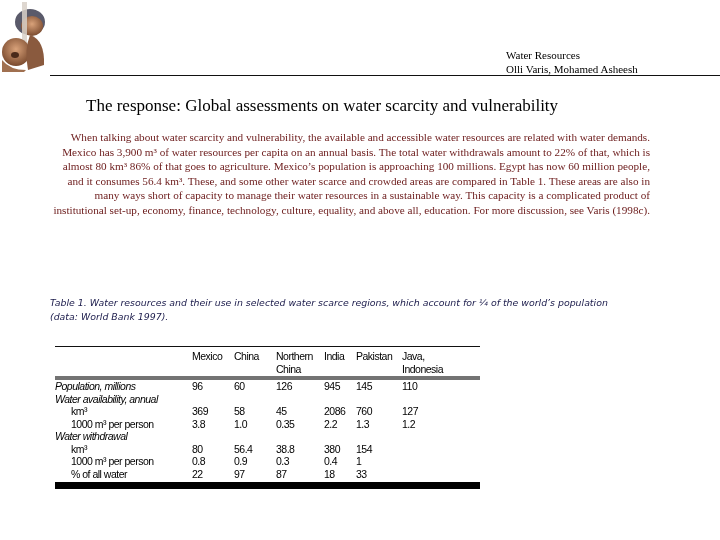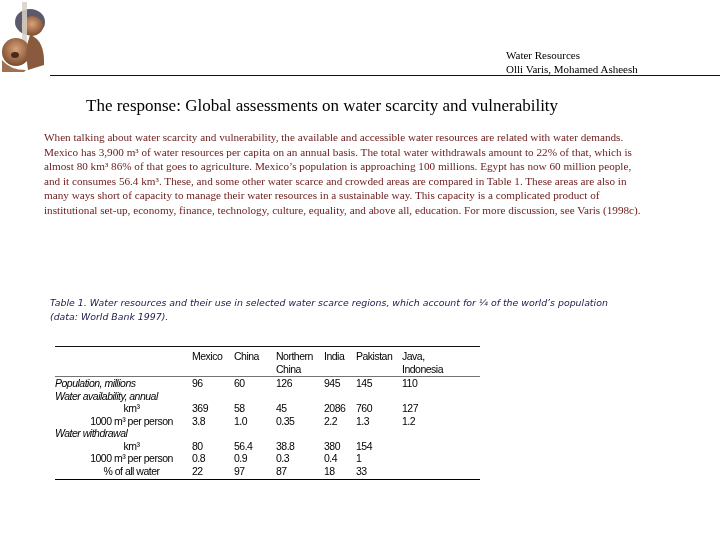--- a/index.html
+++ b/index.html
@@ -17,44 +17,44 @@
     }
     .author-block {
       position: absolute; left: 506px; top: 48px;
       font-size: 11px; line-height: 14px; color: #000;
     }
     .title {
       position: absolute; left: 50px; top: 96px;
       font-size: 17px; color: #000; white-space: nowrap; margin-left: 36px;
     }
     .body-text {
-      position: absolute; left: 44px; top: 130px; width: 600px;
-      font-size: 11.2px; line-height: 14.6px; color: #6b1a1a;
+      position: absolute; left: 50px; top: 130px; width: 600px;
+      font-size: 11.2px; line-height: 14.6px; color: #6b1a1a; text-align: right;
     }
     .caption {
       position: absolute; left: 50px; top: 296px; width: 620px;
       font-family: "DejaVu Sans", sans-serif; font-style: italic;
       font-size: 9.4px; line-height: 14px; color: #1a1a4a;
     }
     .data-table {
       position: absolute; left: 55px; top: 346px; width: 425px;
       border-collapse: collapse;
       font-family: "Liberation Sans", sans-serif; font-size: 10.5px;
       letter-spacing: -0.5px; color: #000;
     }
     .data-table th, .data-table td {
       padding: 0; text-align: left; font-weight: normal; vertical-align: top;
       line-height: 12.5px;
     }
-    .data-table thead tr { border-top: 1px solid #111; border-bottom: 1px solid #737373; }
+    .data-table thead tr { border-top: 1px solid #111; border-bottom: 4px solid #737373; }
     .data-table thead th { padding-top: 3px; padding-bottom: 1px; }
-    .data-table tbody tr:last-child { border-bottom: 1px solid #000000; }
+    .data-table tbody tr:last-child { border-bottom: 7px solid #000000; }
     .data-table tbody tr:last-child td { padding-bottom: 2px; }
     .data-table .section td.label { font-style: italic; }
-    .data-table .sub td.label { padding-left: 16px; text-align: center; }
+    .data-table .sub td.label { padding-left: 16px; }
     .col-label { width: 137px; }
     .col-mexico { width: 42px; }
     .col-egypt { width: 42px; }
     .col-nchina { width: 48px; }
     .col-india { width: 32px; }
     .col-pak { width: 46px; }
   </style>
 </head>
 <body>
 

